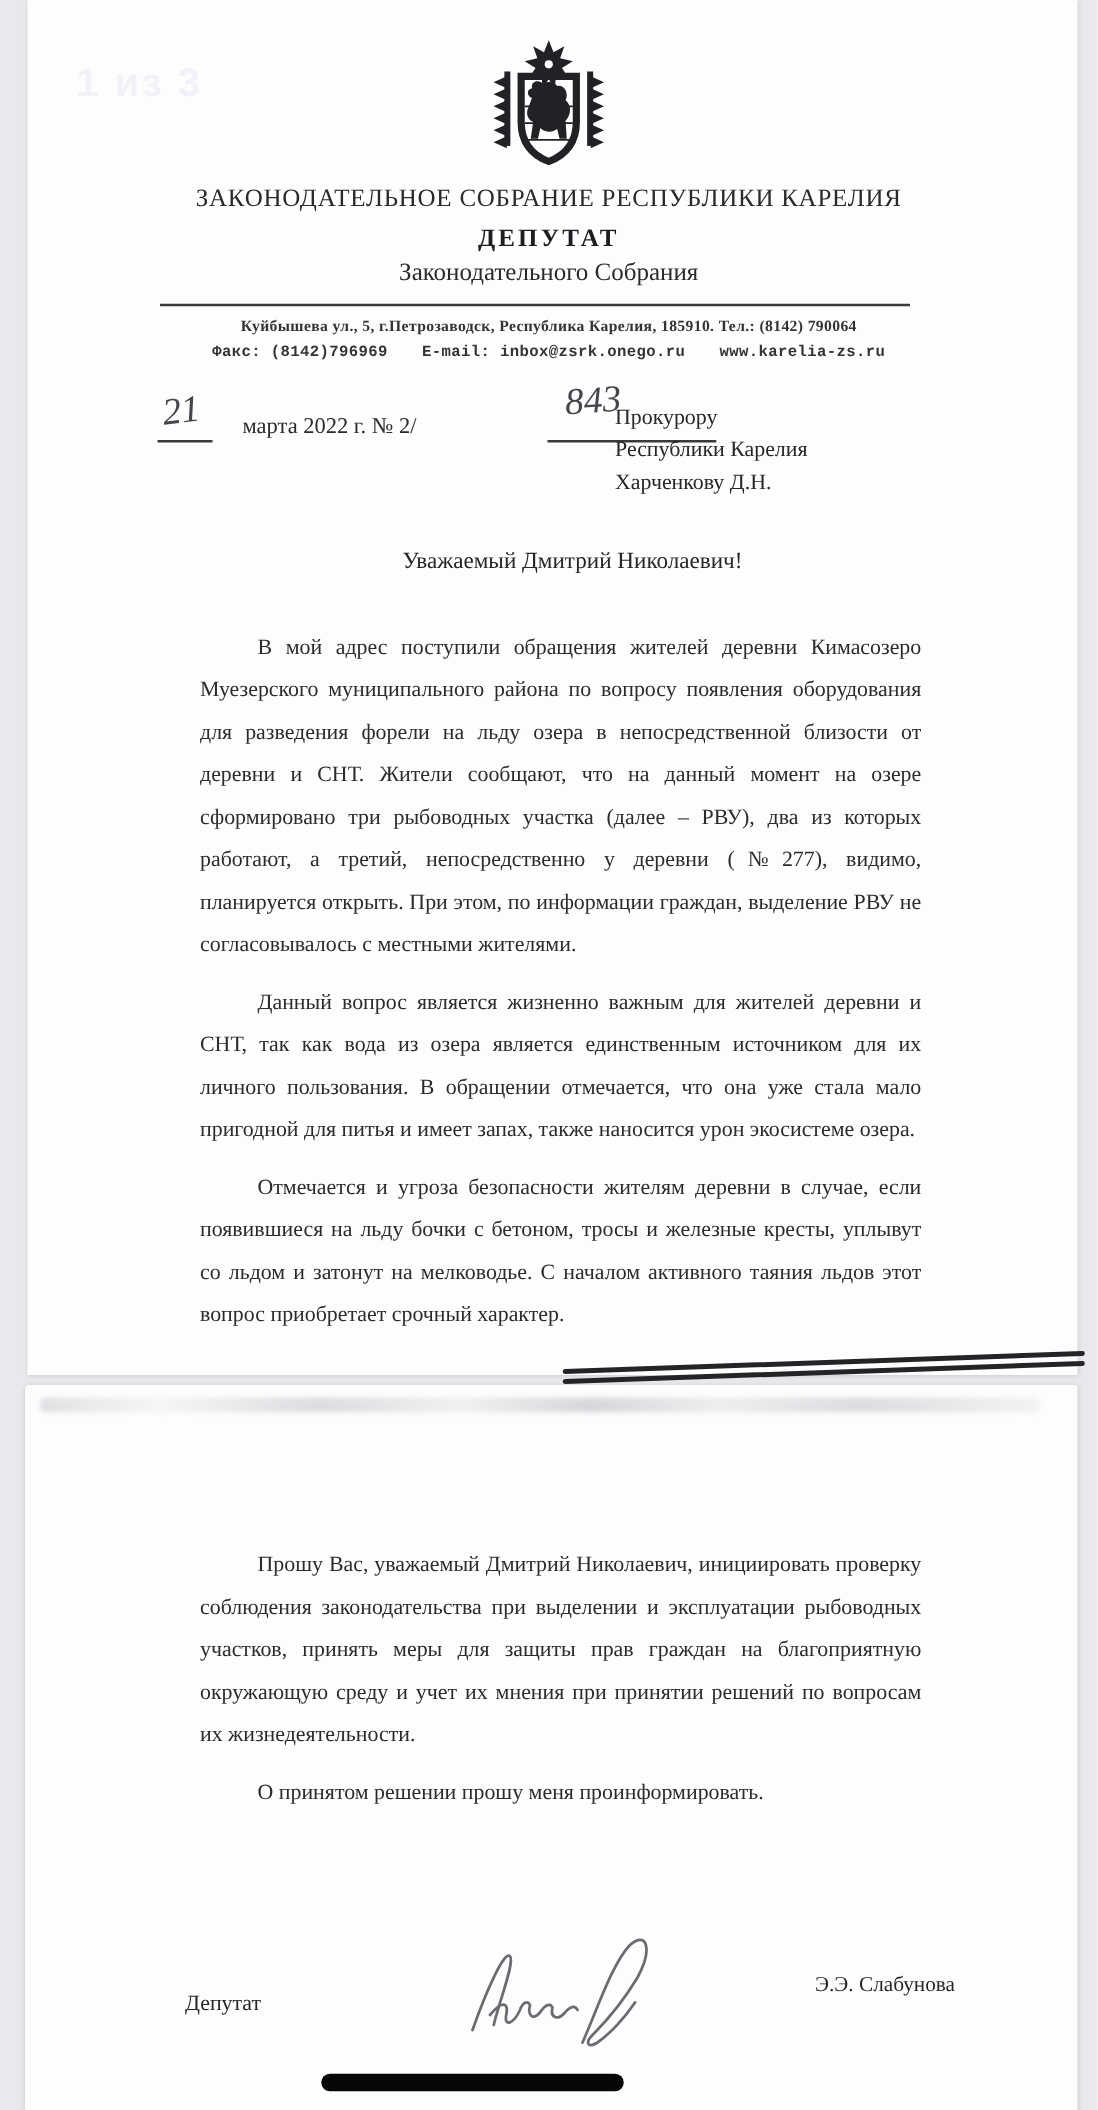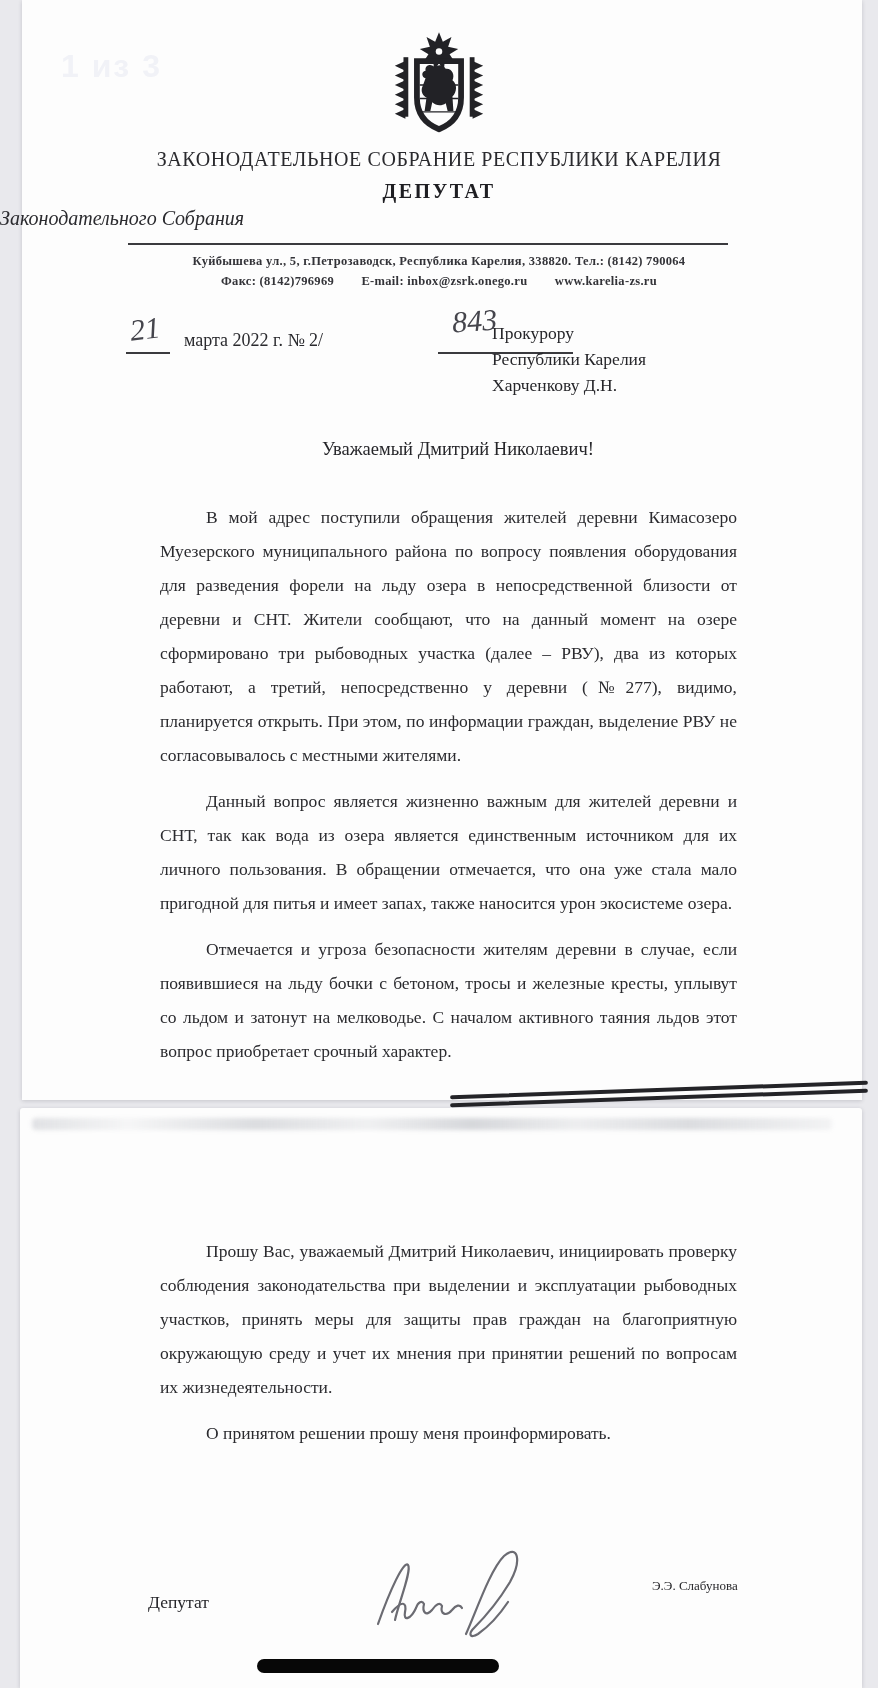--- a/index.html
+++ b/index.html
@@ -22,38 +22,38 @@
     font-size:32px;font-weight:bold;color:#f1f2f7;
     letter-spacing:2px;
   }
 
   
   .emblem{position:absolute;left:0;top:32px;width:100%;text-align:center;}
   .lh-org{position:absolute;left:0;top:148px;width:100%;text-align:center;
     font-size:20px;letter-spacing:.6px;color:#2a2a2e;}
   .lh-role{position:absolute;left:0;top:180px;width:100%;text-align:center;
     font-size:20px;font-weight:bold;letter-spacing:2.5px;color:#1e1e22;}
-  .lh-rolesub{position:absolute;left:0;top:207px;width:100%;
-    font-size:20px;color:#2a2a2e;font-style:italic;}
+  .lh-rolesub{position:absolute;left:0;top:207px;width:100%;text-align:center;
+    font-size:20px;color:#2a2a2e;}
   .lh-rule{position:absolute;left:128px;top:243px;width:600px;height:2px;background:#3a3a3e;}
   .lh-addr1{position:absolute;left:0;top:254px;width:100%;text-align:center;
     font-size:12.5px;font-weight:bold;color:#333338;letter-spacing:.3px;}
   .lh-addr2{position:absolute;left:0;top:274px;width:100%;text-align:center;
     font-size:12.5px;font-weight:bold;color:#333338;letter-spacing:.3px;}
-  .lh-addr2 span{margin:12px 12px;}
+  .lh-addr2 span{margin:12px 12px;font-family:Liberation Mono, monospace;}
 
   
   .hand{
     font-style:italic;color:#45454c;
     font-size:30px;line-height:1;
     transform:rotate(-7deg);display:inline-block;
   }
   .date-hand-day{position:absolute;left:130px;top:314px;}
   .date-underline1{position:absolute;left:126px;top:352px;width:44px;height:1.5px;background:#3a3a3e;}
-  .date-printed{position:absolute;left:184px;top:330px;font-size:18px;color:#2a2a2e;}
+  .date-printed{position:absolute;left:194px;top:330px;font-size:18px;color:#2a2a2e;}
   .date-hand-num{position:absolute;left:452px;top:306px;transform:rotate(-4deg);}
   .date-underline2{position:absolute;left:438px;top:352px;width:135px;height:1.5px;background:#3a3a3e;}
 
   .addressee{position:absolute;left:492px;top:320px;font-size:17.5px;line-height:26px;color:#26262a;}
 
   .salutation{position:absolute;left:148px;top:426px;width:620px;text-align:center;
     font-size:18.5px;color:#26262a;margin-top:13px;}
 
   .body-block{
     position:absolute;left:148px;width:601px;
@@ -75,21 +75,21 @@
     position:absolute;left:32px;top:1118px;width:800px;height:12px;
     background:linear-gradient(90deg,
       rgba(125,130,142,.22) 0%, rgba(125,130,142,.06) 12%,
       rgba(125,130,142,.26) 28%, rgba(125,130,142,.10) 42%,
       rgba(125,130,142,.30) 55%, rgba(125,130,142,.12) 68%,
       rgba(125,130,142,.26) 82%, rgba(125,130,142,.08) 100%);
     filter:blur(2px);border-radius:4px;
   }
 
   .sig-role{position:absolute;left:148px;top:1592px;font-size:17.5px;color:#26262a;}
-  .sig-name{position:absolute;left:652px;top:1578px;font-size:13px;color:#26262a;}
+  .sig-name{position:absolute;left:652px;top:1578px;font-size:17px;color:#26262a;}
   .sig-script{position:absolute;left:372px;top:1540px;}
   .redaction{
     position:absolute;left:257px;top:1659px;width:242px;height:14px;
     background:#070707;border-radius:7px;
   }
 </style>
 </head>
 <body>
 
 <div class="page" id="page1">
@@ -118,21 +118,21 @@
     <line x1="31" y1="83" x2="69" y2="83" stroke="#222226" stroke-width="1.4"></line>
 
     <path d="M46 37 C42 32 35 34 36 40 C31 41 32 47 36 48 L33 56 C30 62 34 67 37 68 L35 82 L41 82 L43 73 C47 77 53 77 57 74 L59 82 L65 82 L64 67 C69 62 69 54 64 50 C67 44 63 37 57 38 C53 33 48 34 46 37 Z" fill="#222226"></path>
   </svg>
 </div>
 
 <div class="lh-org">ЗАКОНОДАТЕЛЬНОЕ СОБРАНИЕ РЕСПУБЛИКИ КАРЕЛИЯ</div>
 <div class="lh-role">ДЕПУТАТ</div>
 <div class="lh-rolesub">Законодательного Собрания</div>
 <div class="lh-rule"></div>
-<div class="lh-addr1">Куйбышева ул., 5, г.Петрозаводск, Республика Карелия, 338820. Тел.: (8142) 790064</div>
+<div class="lh-addr1">Куйбышева ул., 5, г.Петрозаводск, Республика Карелия, 185910. Тел.: (8142) 790064</div>
 <div class="lh-addr2">
   <span>Факс: (8142)796969</span>
   <span>E-mail: inbox@zsrk.onego.ru</span>
   <span>www.karelia-zs.ru</span>
 </div>
 
 <div class="hand date-hand-day">21</div>
 <div class="date-underline1"></div>
 <div class="date-printed">марта 2022 г. № 2/</div>
 <div class="hand date-hand-num">843</div>

